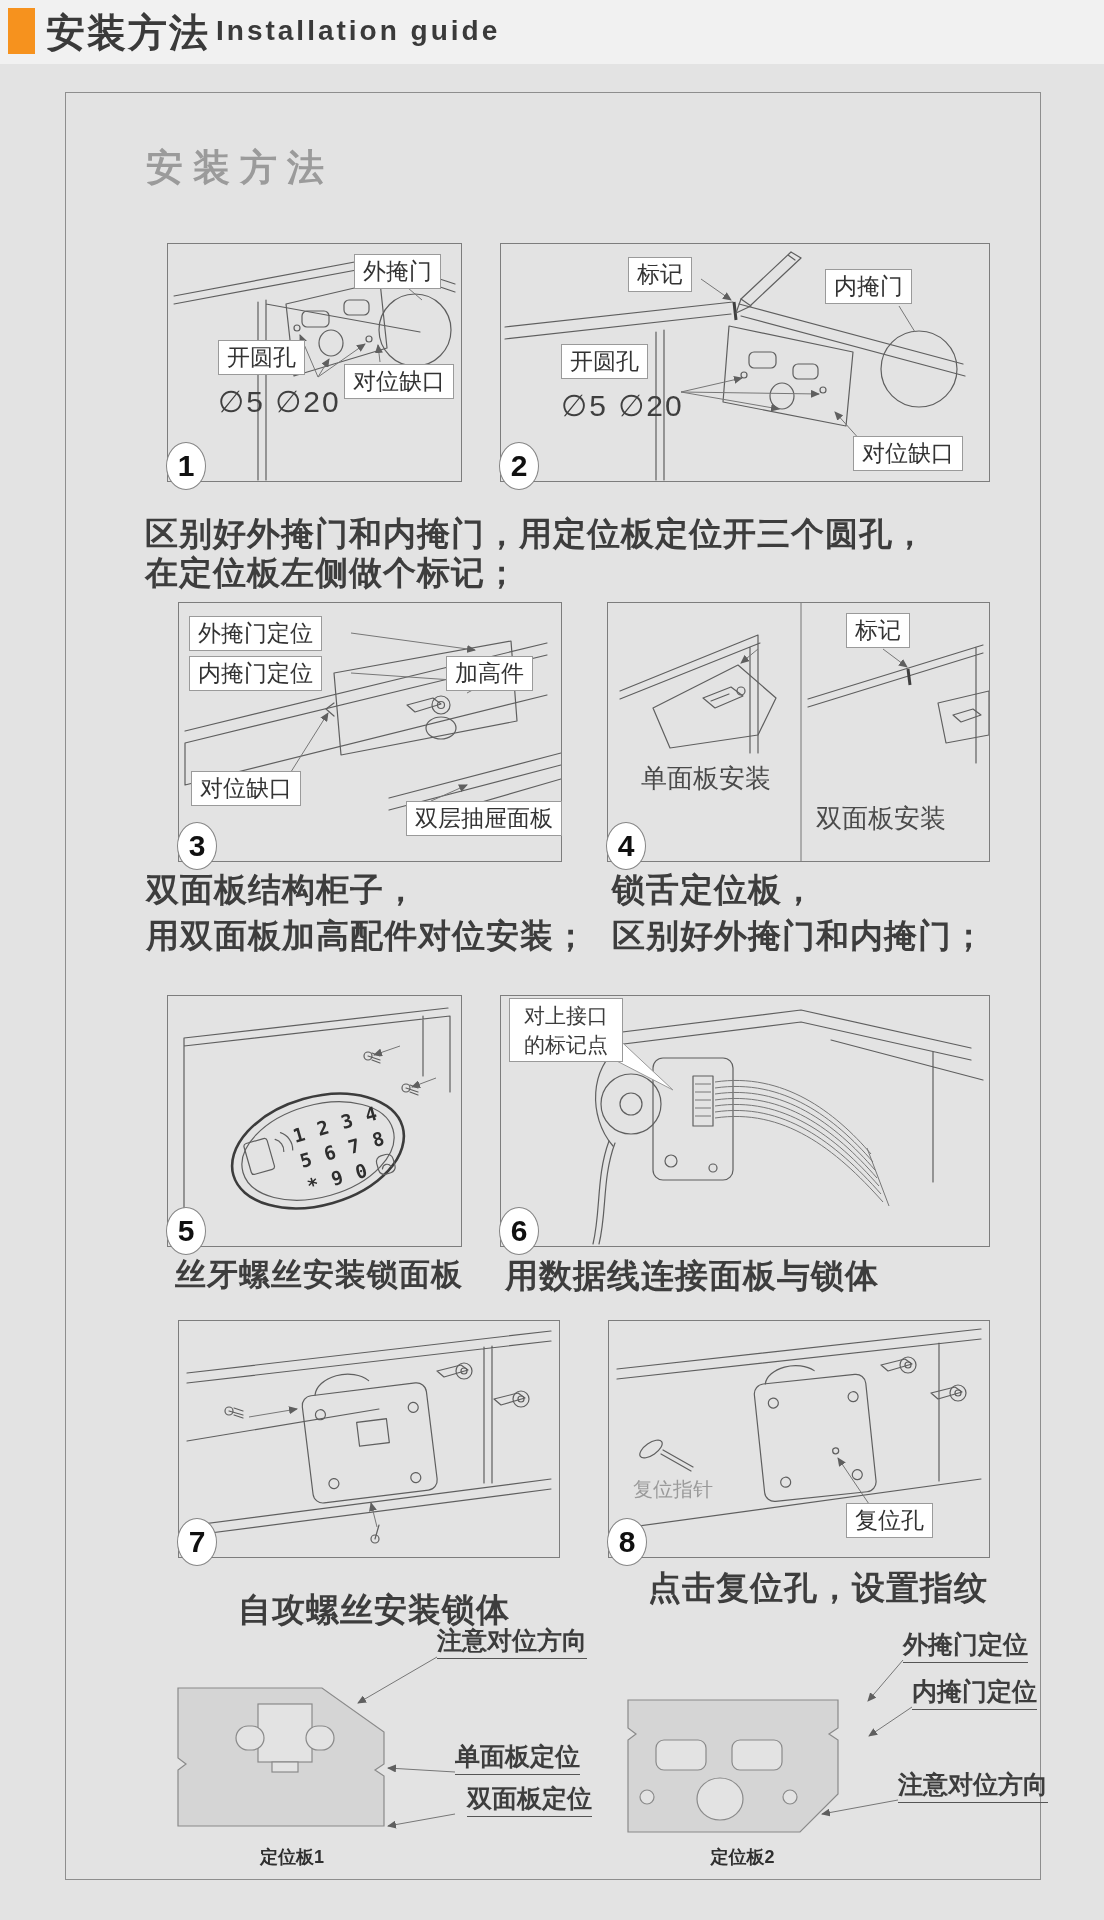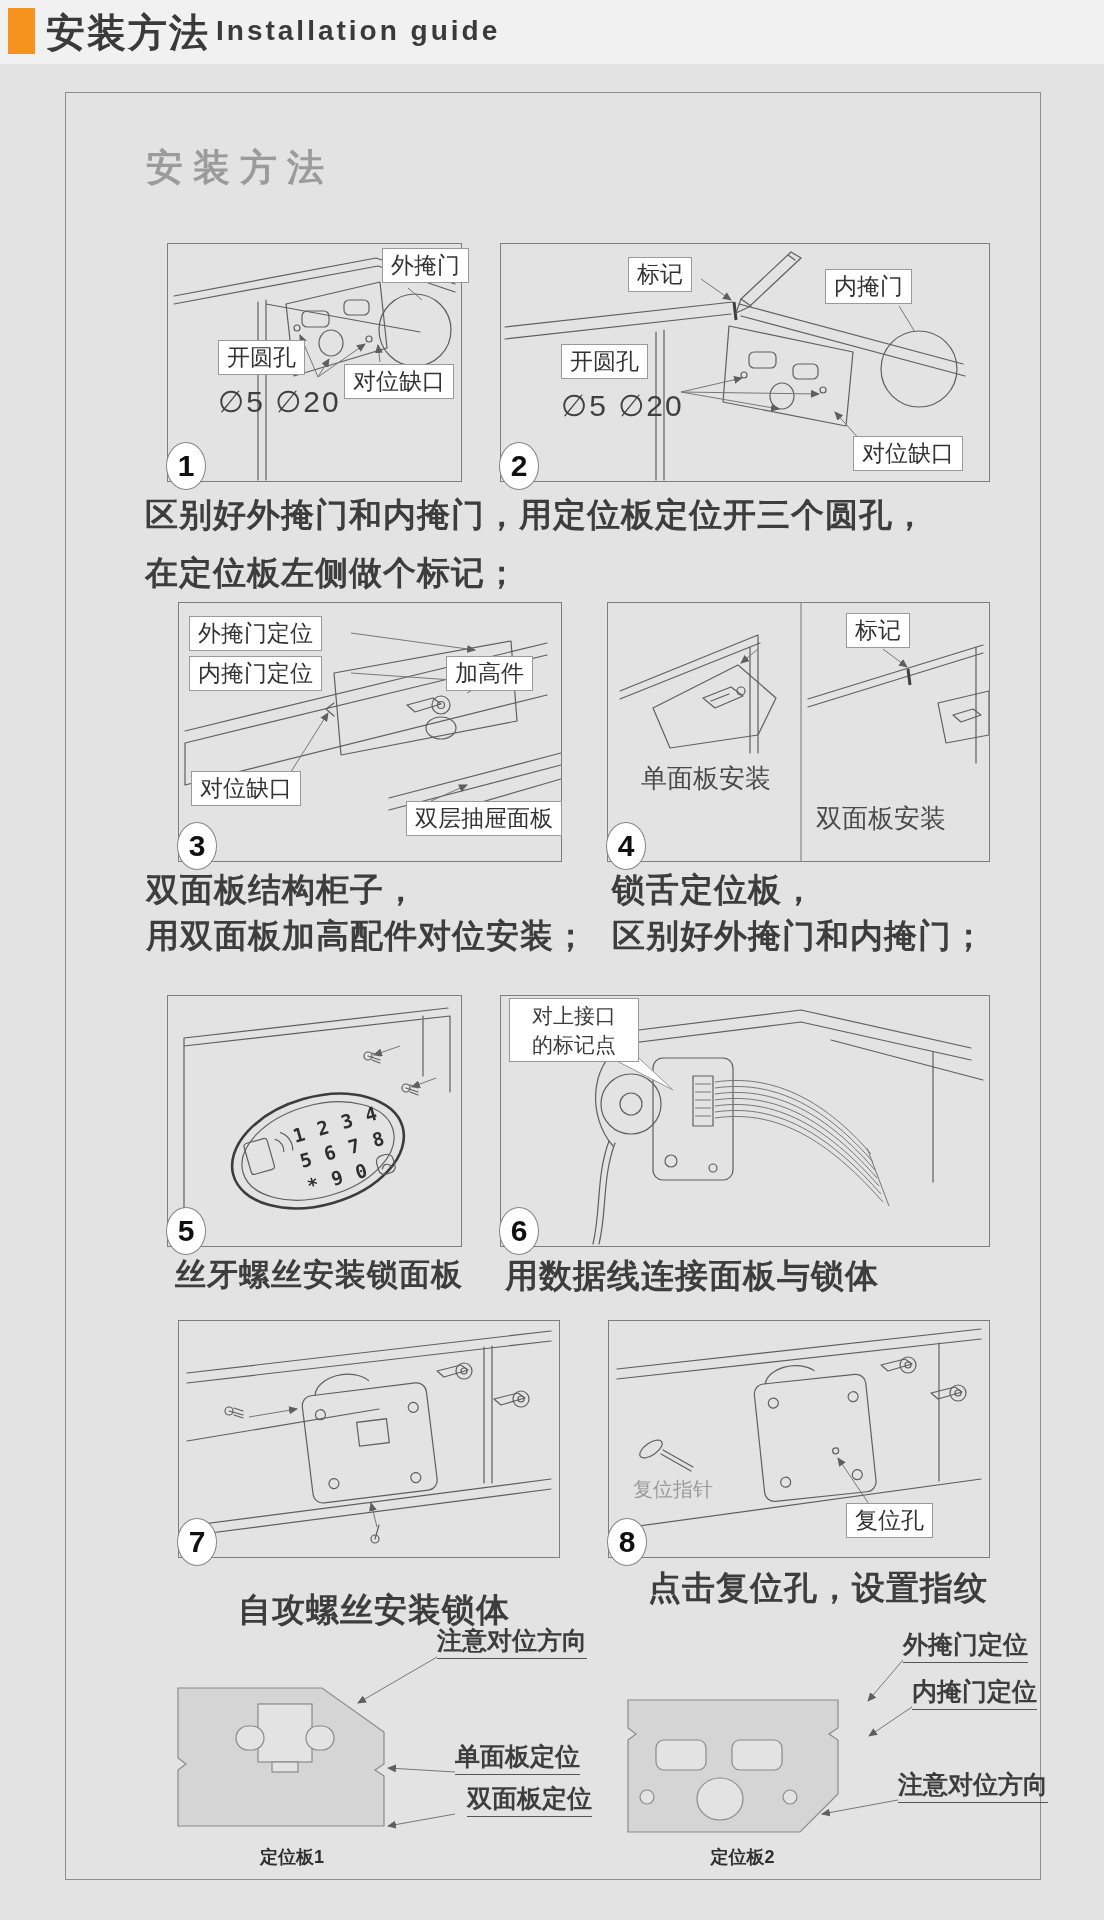--- a/index.html
+++ b/index.html
@@ -39,21 +39,21 @@
   .lbl{position:absolute;background:#ffffff;border:1px solid #9a9a9a;color:#333;
        font-size:23px;line-height:1.25;padding:2px 8px;white-space:nowrap;}
   .txt{position:absolute;color:#4a4a4a;font-size:26px;white-space:nowrap;}
   .sizes{position:absolute;color:#3f3f3f;font-size:30px;white-space:nowrap;letter-spacing:2px;}
   .graytxt{position:absolute;color:#9a9a9a;font-size:20px;white-space:nowrap;}
   .badge{position:absolute;left:-2px;bottom:-9px;width:38px;height:46px;border-radius:50%;
          background:#fff;border:1.5px solid #858585;display:flex;align-items:center;justify-content:center;
          font-size:30px;font-weight:bold;color:#101010;z-index:3;}
   .caption{position:absolute;color:#3d3d3d;font-size:33px;font-weight:bold;letter-spacing:1px;white-space:nowrap;}
   .bubble{position:absolute;left:8px;top:2px;width:104px;background:#fff;border:1px solid #999;
-          text-align:center;font-size:21px;line-height:29px;padding:2px 12px;z-index:2;}
+          text-align:center;font-size:21px;line-height:29px;padding:2px 4px;z-index:2;}
   
   .plbl{position:absolute;color:#3d3d3d;font-size:25px;white-space:nowrap;border-bottom:1px solid #555;
         padding-bottom:1px;font-weight:bold;}
   .plate-caption{position:absolute;color:#2f2f2f;font-size:18px;font-weight:bold;text-align:center;}
   .plate{fill:#d5d5d5;stroke:#8a8a8a;stroke-width:1.2;}
   .hole{fill:#e3e3e3;stroke:#8a8a8a;stroke-width:1.2;}
 </style>
 </head>
 <body>
 
@@ -84,21 +84,21 @@
     <ellipse class="ln" cx="163" cy="99" rx="12" ry="13"></ellipse>
     <circle class="ln" cx="129" cy="84" r="3"></circle>
       <circle class="ln" cx="201" cy="95" r="3"></circle>
     <path class="thin" d="M150,133 L132,91" marker-end="url(#arr)"></path>
     <path class="thin" d="M150,133 L161,115" marker-end="url(#arr)"></path>
     <path class="thin" d="M150,133 L197,100" marker-end="url(#arr)"></path>
     <circle class="ln" cx="247" cy="86" r="36"></circle>
     <path class="thin" d="M240,44 L254,56"></path>
     <path class="thin" d="M212,118 L210,101" marker-end="url(#arr)"></path>
   </svg>
-  <div class="lbl" style="left:186px;top:4px;margin-left:28px;">外掩门</div>
+  <div class="lbl" style="left:186px;top:10px;">外掩门</div>
   <div class="lbl" style="left:50px;top:96px;">开圆孔</div>
   <div class="sizes" style="left:50px;top:140px;">∅5 ∅20</div>
   <div class="lbl" style="left:176px;top:120px;">对位缺口</div>
   <div class="badge">1</div>
 </div>
 
 <div id="box2" class="stepbox">
   <svg width="488" height="237" viewBox="0 0 488 237">
     <path class="ln" d="M4,95 L230,70 M4,83 L232,58"></path>
     <path class="thick" d="M233,58 L235,76"></path>
@@ -123,21 +123,21 @@
   <div class="lbl" style="left:324px;top:25px;">内掩门</div>
   <div class="lbl" style="left:60px;top:100px;">开圆孔</div>
   <div class="sizes" style="left:60px;top:144px;">∅5 ∅20</div>
   <div class="lbl" style="left:352px;top:192px;">对位缺口</div>
   <svg width="488" height="237" viewBox="0 0 488 237" style="z-index:1">
     <path class="thin" d="M200,35 L230,56" marker-end="url(#arr)"></path>
   </svg>
   <div class="badge">2</div>
 </div>
 
-<div class="caption" style="left:145px;top:493px;">区别好外掩门和内掩门，用定位板定位开三个圆孔，</div>
+<div class="caption" style="left:145px;top:512px;">区别好外掩门和内掩门，用定位板定位开三个圆孔，</div>
 <div class="caption" style="left:145px;top:551px;">在定位板左侧做个标记；</div>
 
 <div id="box3" class="stepbox">
   <svg width="382" height="258" viewBox="0 0 382 258">
     <path class="ln" d="M6,128 L368,40 M6,140 L368,52 M6,140 L6,182 M6,182 L368,92"></path>
     <path class="ln" d="M155,70 L332,38 L338,118 L162,152 Z"></path>
     <path class="ln" d="M155,100 l-8,6 l8,7"></path>
     <path class="ln" d="M228,102 l26,-7 l8,6 l-26,8 Z"></path>
     <circle class="ln" cx="262" cy="102" r="9"></circle>
       <circle class="ln" cx="262" cy="102" r="3.5"></circle>

